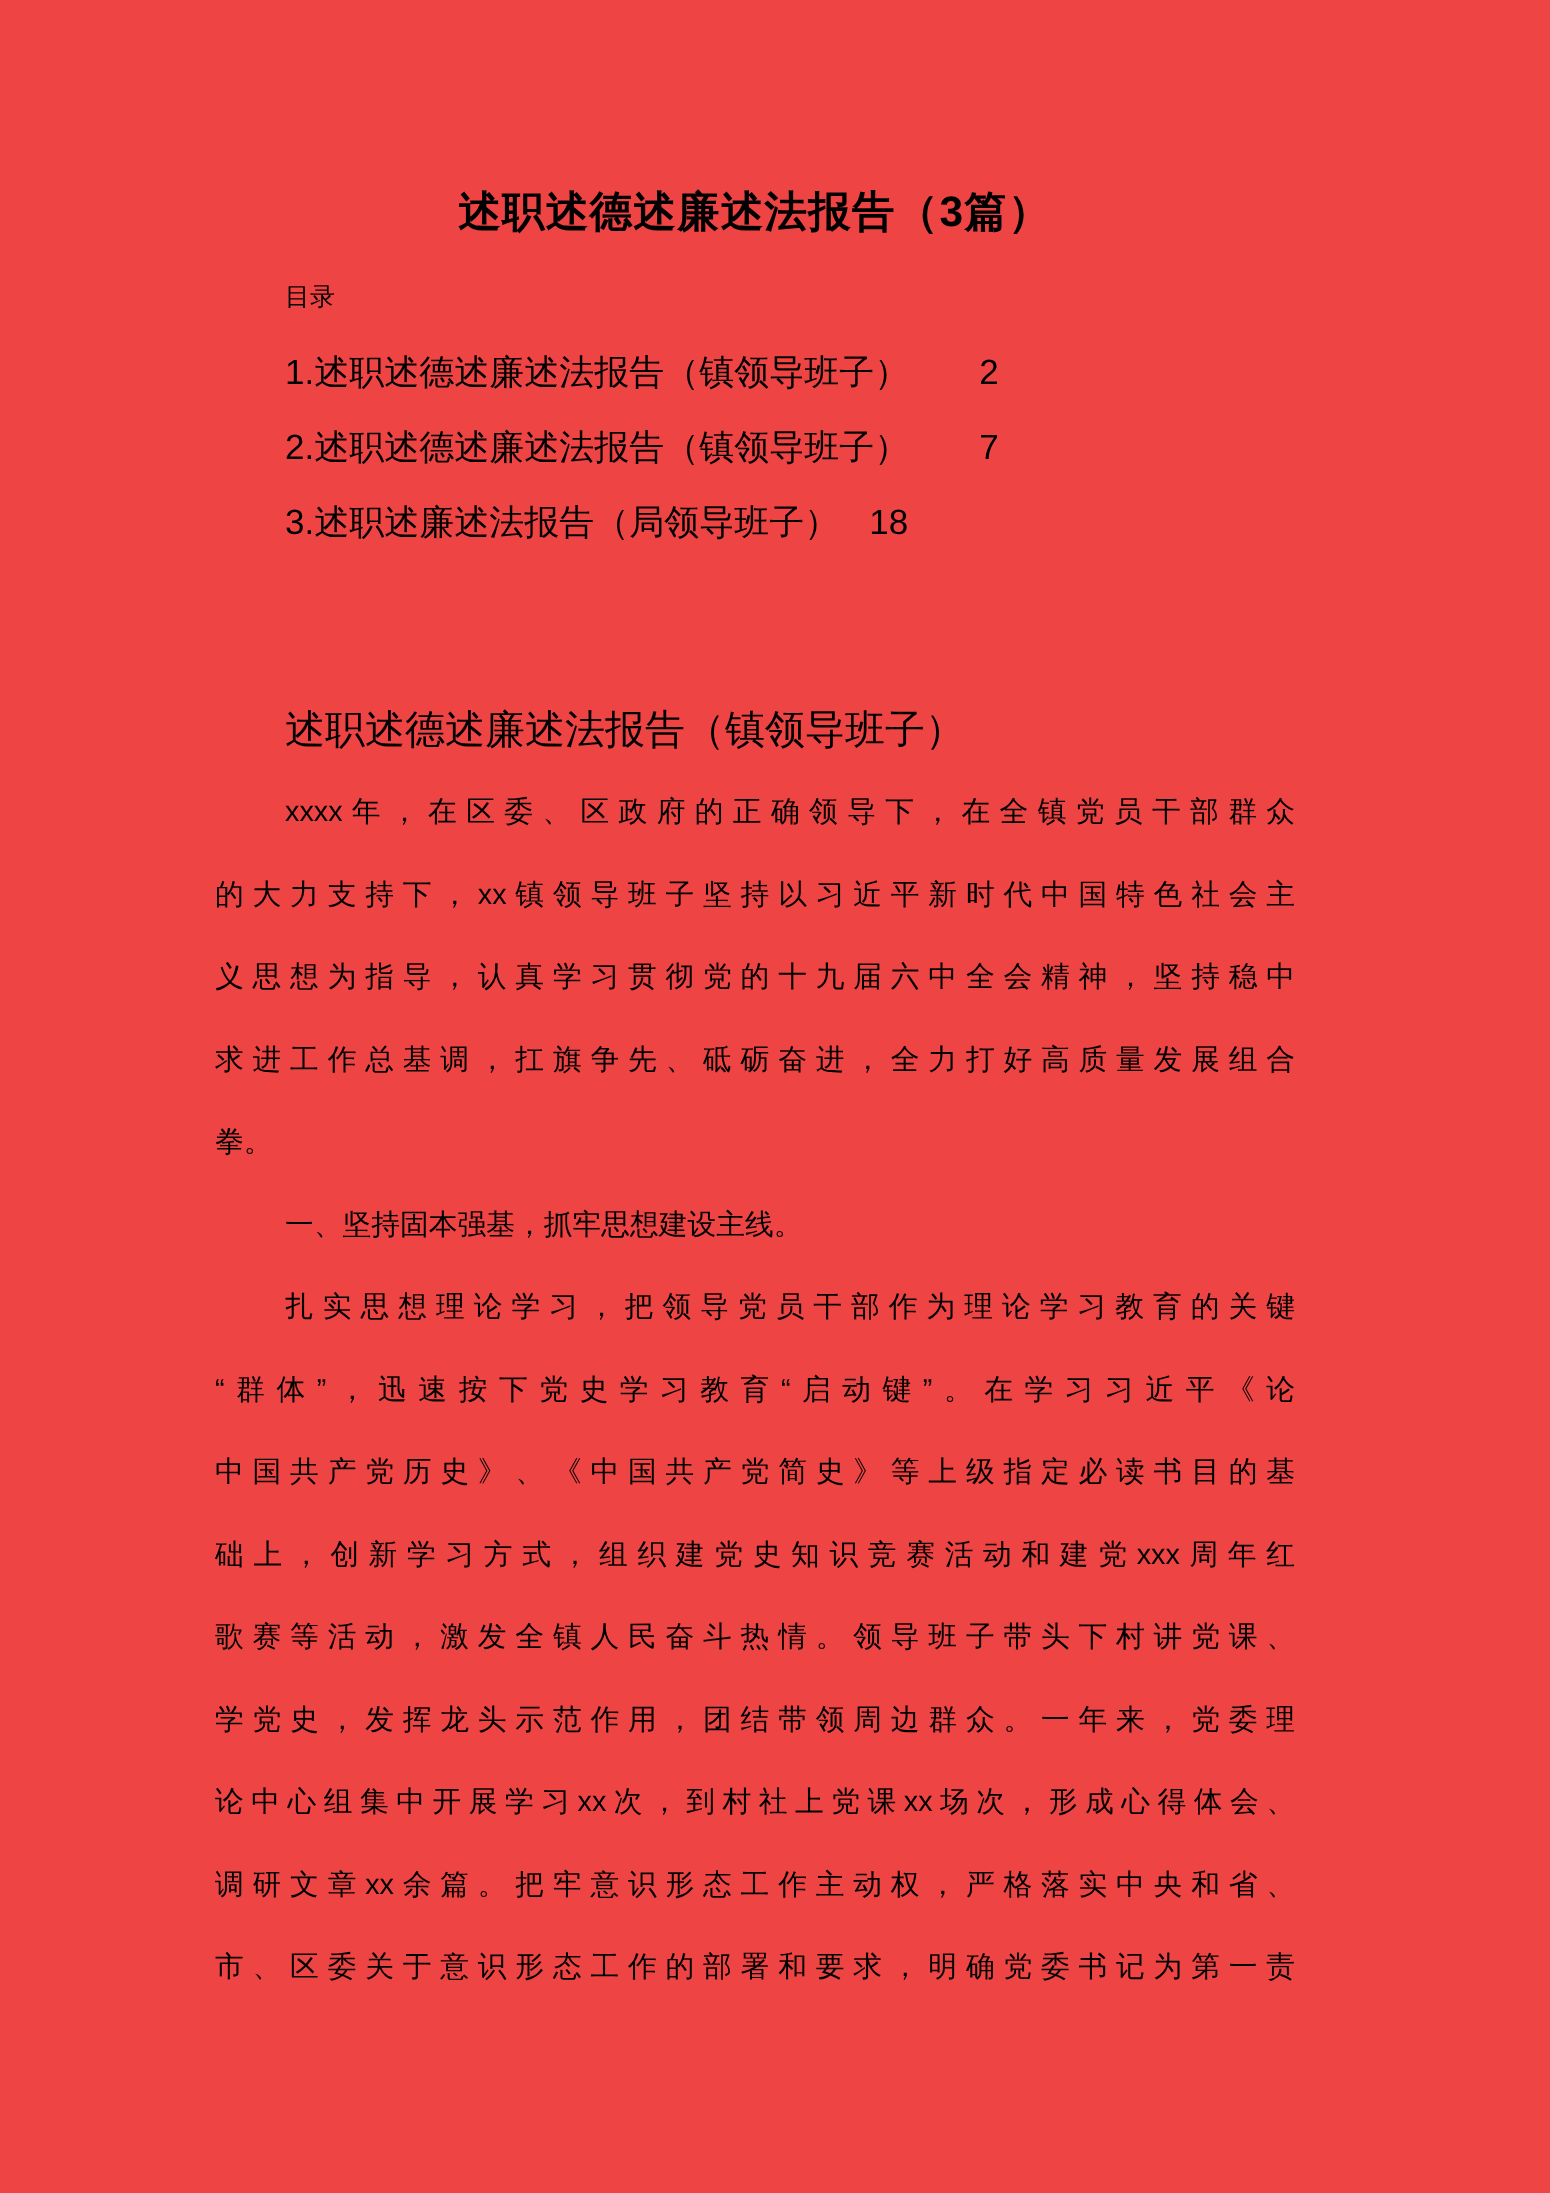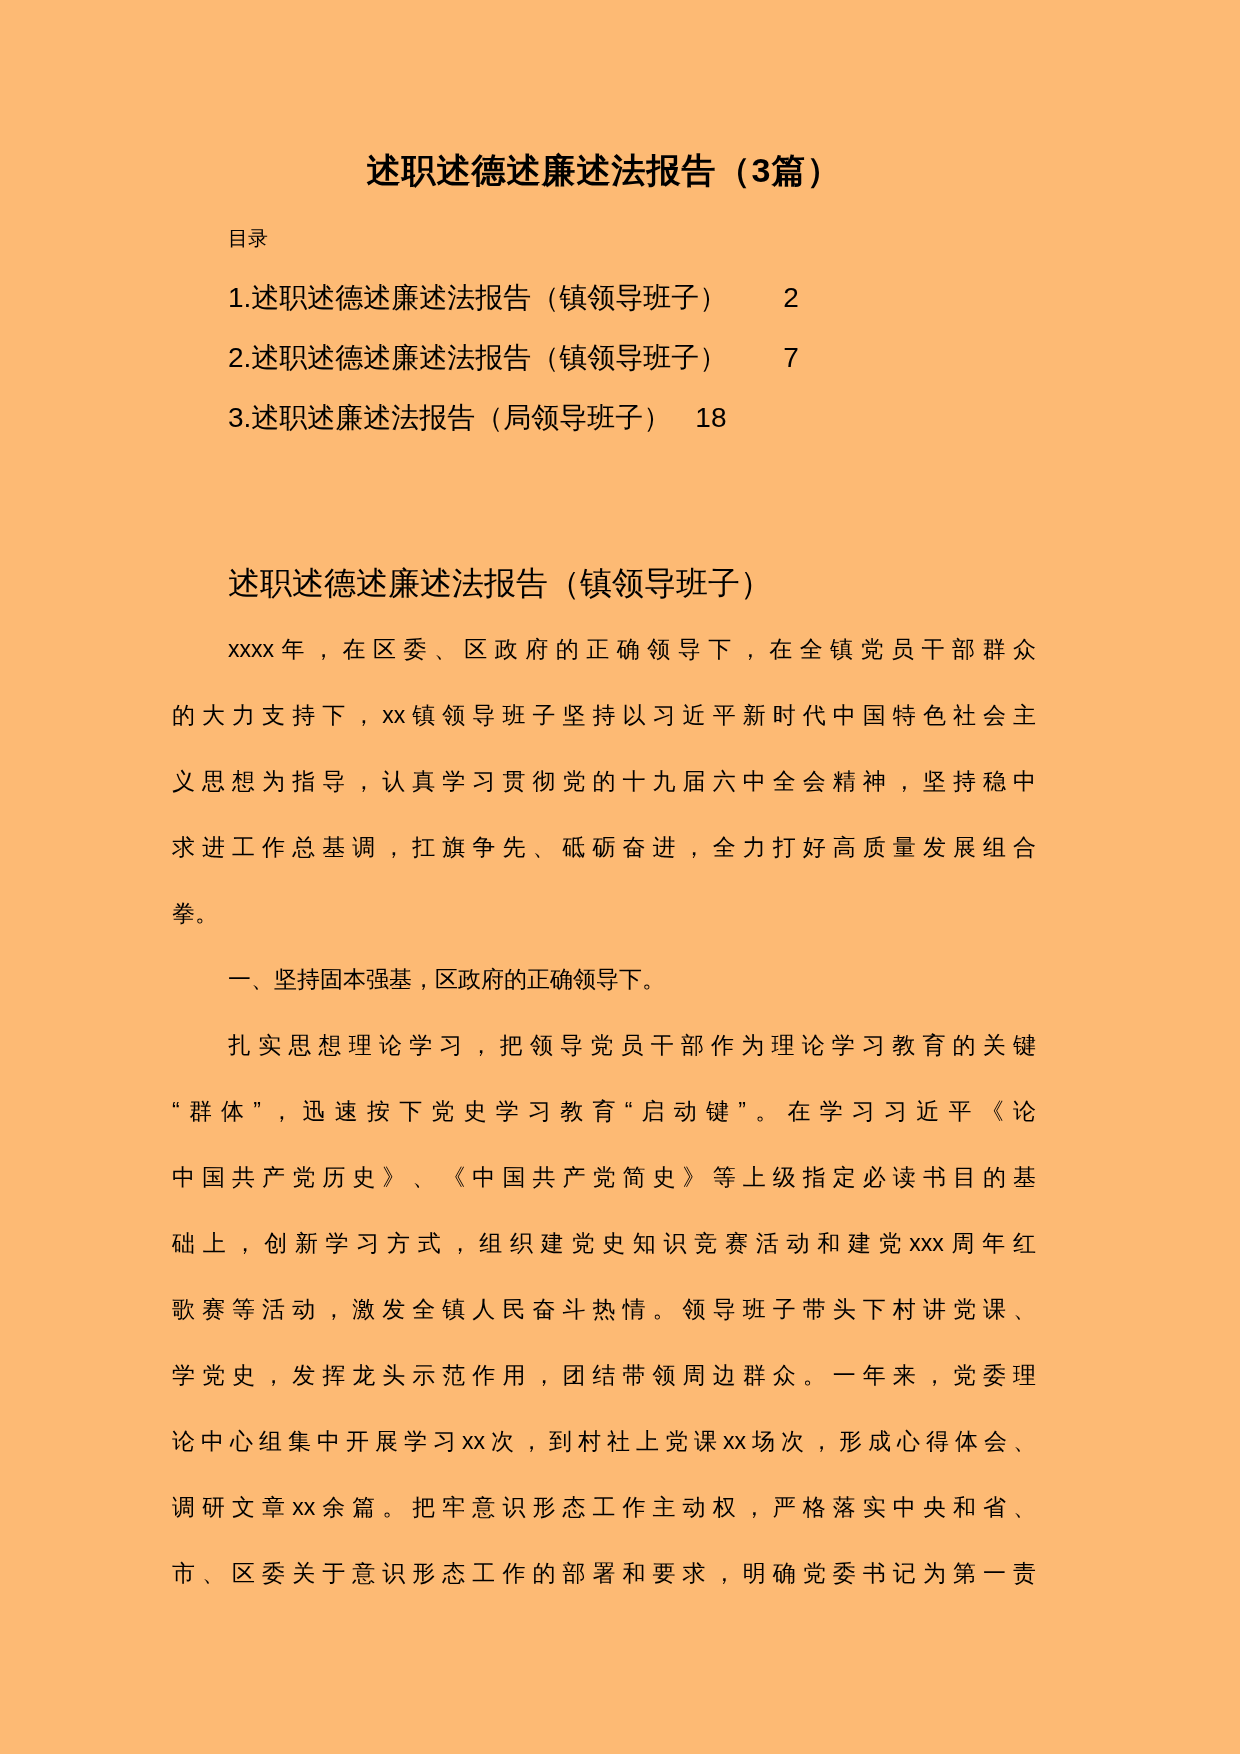--- a/index.html
+++ b/index.html
@@ -5,21 +5,21 @@
   html, body {
     margin: 0;
     padding: 0;
     background: #ffffff;
   }
   .page {
     position: relative;
     width: 1240px;
     height: 1754px;
     margin: 0 auto;
-    background: #fdba74;
+    background: #ef4444;
     box-sizing: border-box;
     padding: 146px 204px 16px 172px;
     font-family: "Liberation Sans", "DejaVu Sans", sans-serif;
     color: #000000;
     overflow: hidden;
   }
   .doc-title {
     font-size: 34px;
     font-weight: bold;
     text-align: center;
@@ -105,21 +105,21 @@
       <div class="body-line indent">xxxx年，在区委、区政府的正确领导下，在全镇党员干部群众</div>
 
       <div class="body-line">的大力支持下，xx镇领导班子坚持以习近平新时代中国特色社会主</div>
 
       <div class="body-line">义思想为指导，认真学习贯彻党的十九届六中全会精神，坚持稳中</div>
 
       <div class="body-line">求进工作总基调，扛旗争先、砥砺奋进，全力打好高质量发展组合</div>
 
       <div class="body-line no-justify">拳。</div>
 
-      <div class="body-line indent no-justify">一、坚持固本强基，区政府的正确领导下。</div>
+      <div class="body-line indent no-justify">一、坚持固本强基，抓牢思想建设主线。</div>
 
       <div class="body-line indent">扎实思想理论学习，把领导党员干部作为理论学习教育的关键</div>
 
       <div class="body-line">“群体”，迅速按下党史学习教育“启动键”。在学习习近平《论</div>
 
       <div class="body-line">中国共产党历史》、《中国共产党简史》等上级指定必读书目的基</div>
 
       <div class="body-line">础上，创新学习方式，组织建党史知识竞赛活动和建党xxx周年红</div>
 
       <div class="body-line">歌赛等活动，激发全镇人民奋斗热情。领导班子带头下村讲党课、</div>

